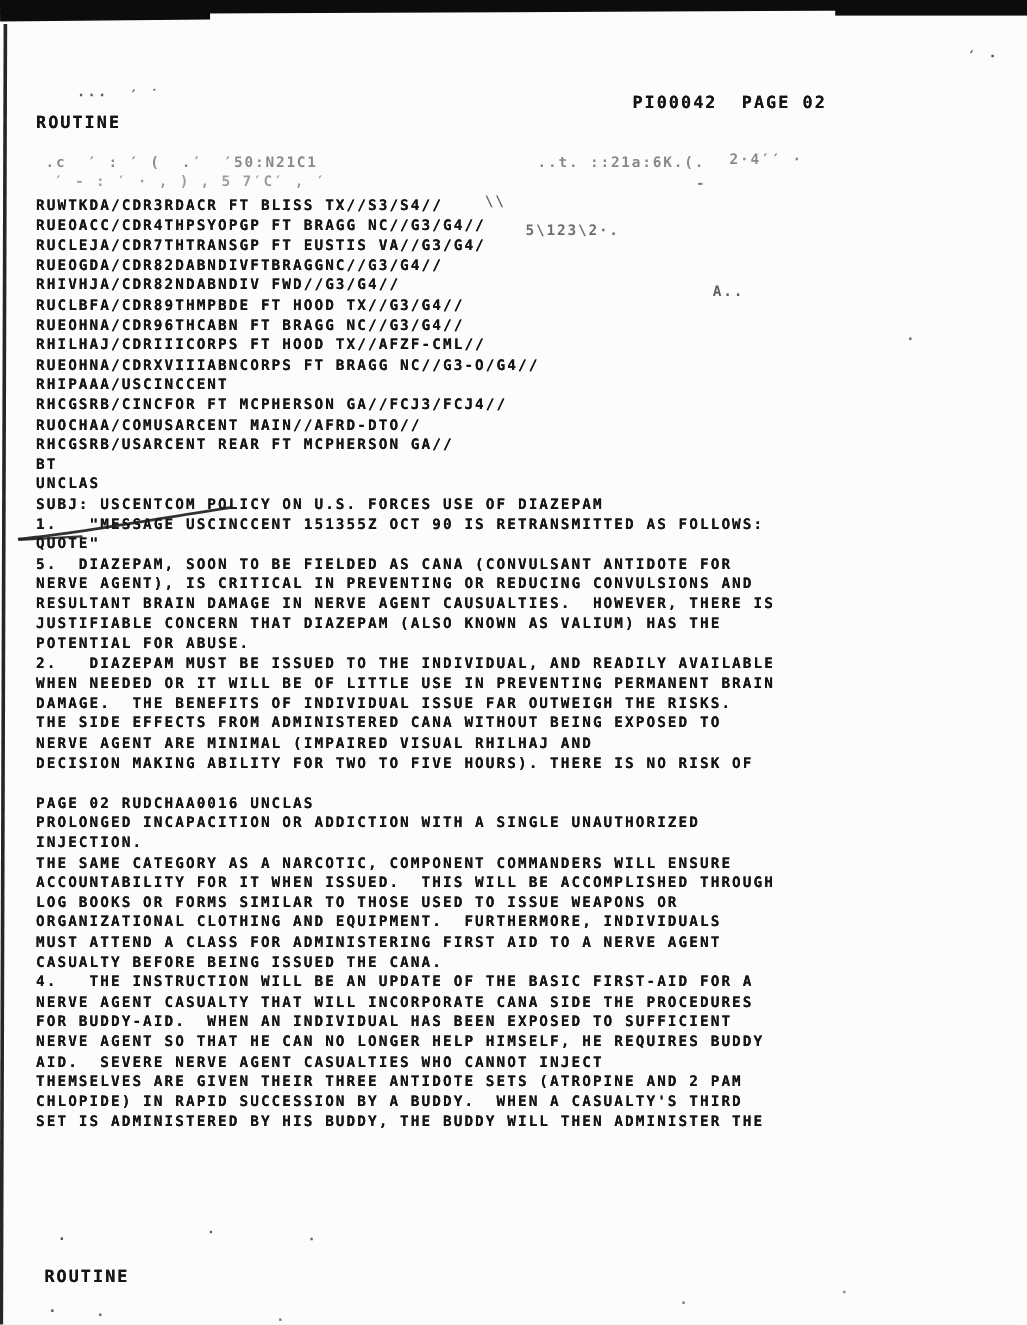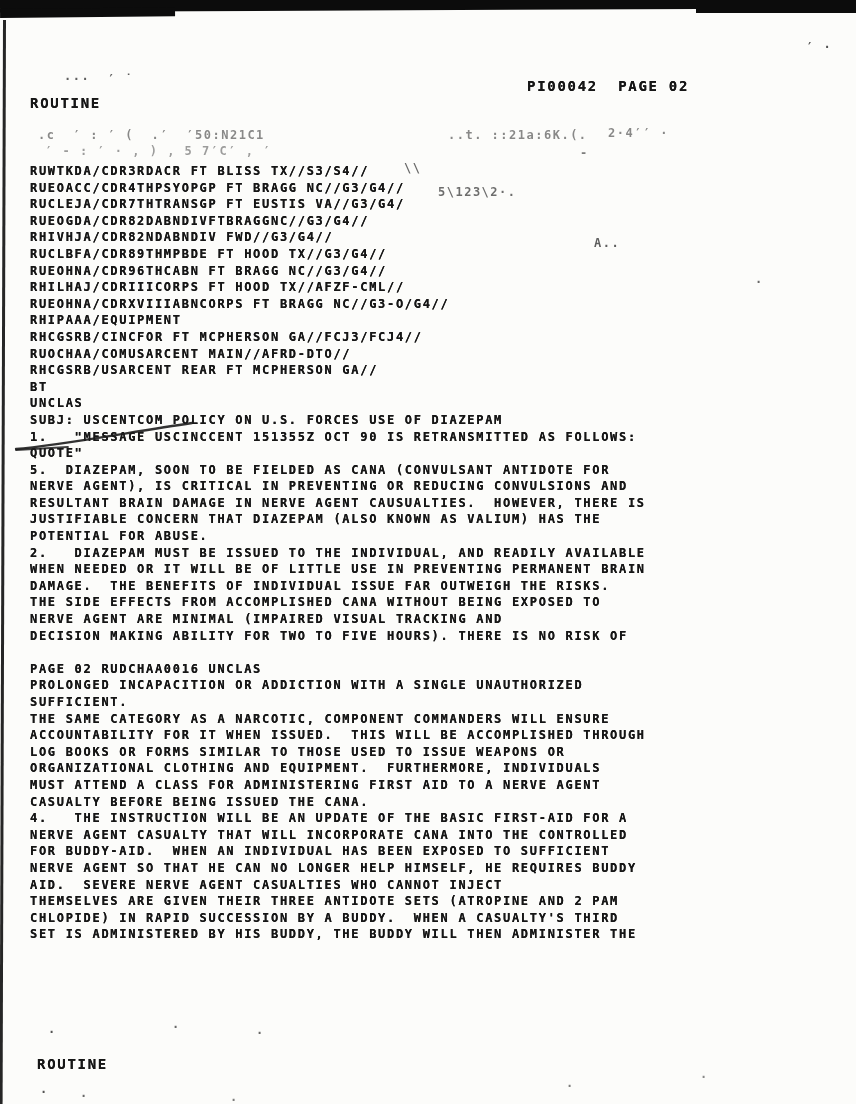--- a/index.html
+++ b/index.html
@@ -69,52 +69,52 @@
   <div id="body-lines" class="body-block">
       <div class="line">RUWTKDA/CDR3RDACR FT BLISS TX//S3/S4//</div>
       <div class="line">RUEOACC/CDR4THPSYOPGP FT BRAGG NC//G3/G4//</div>
       <div class="line">RUCLEJA/CDR7THTRANSGP FT EUSTIS VA//G3/G4/</div>
       <div class="line">RUEOGDA/CDR82DABNDIVFTBRAGGNC//G3/G4//</div>
       <div class="line">RHIVHJA/CDR82NDABNDIV FWD//G3/G4//</div>
       <div class="line">RUCLBFA/CDR89THMPBDE FT HOOD TX//G3/G4//</div>
       <div class="line">RUEOHNA/CDR96THCABN FT BRAGG NC//G3/G4//</div>
       <div class="line">RHILHAJ/CDRIIICORPS FT HOOD TX//AFZF-CML//</div>
       <div class="line">RUEOHNA/CDRXVIIIABNCORPS FT BRAGG NC//G3-O/G4//</div>
-      <div class="line">RHIPAAA/EQUIPMENT</div>
+      <div class="line">RHIPAAA/USCINCCENT</div>
       <div class="line">RHCGSRB/CINCFOR FT MCPHERSON GA//FCJ3/FCJ4//</div>
       <div class="line">RUOCHAA/COMUSARCENT MAIN//AFRD-DTO//</div>
       <div class="line">RHCGSRB/USARCENT REAR FT MCPHERSON GA//</div>
       <div class="line">BT</div>
       <div class="line">UNCLAS</div>
       <div class="line">SUBJ: USCENTCOM POLICY ON U.S. FORCES USE OF DIAZEPAM</div>
       <div class="line">1.   "MESSAGE USCINCCENT 151355Z OCT 90 IS RETRANSMITTED AS FOLLOWS:</div>
       <div class="line">QUOTE"</div>
       <div class="line">5.  DIAZEPAM, SOON TO BE FIELDED AS CANA (CONVULSANT ANTIDOTE FOR</div>
       <div class="line">NERVE AGENT), IS CRITICAL IN PREVENTING OR REDUCING CONVULSIONS AND</div>
       <div class="line">RESULTANT BRAIN DAMAGE IN NERVE AGENT CAUSUALTIES.  HOWEVER, THERE IS</div>
       <div class="line">JUSTIFIABLE CONCERN THAT DIAZEPAM (ALSO KNOWN AS VALIUM) HAS THE</div>
       <div class="line">POTENTIAL FOR ABUSE.</div>
       <div class="line">2.   DIAZEPAM MUST BE ISSUED TO THE INDIVIDUAL, AND READILY AVAILABLE</div>
       <div class="line">WHEN NEEDED OR IT WILL BE OF LITTLE USE IN PREVENTING PERMANENT BRAIN</div>
       <div class="line">DAMAGE.  THE BENEFITS OF INDIVIDUAL ISSUE FAR OUTWEIGH THE RISKS.</div>
-      <div class="line">THE SIDE EFFECTS FROM ACCOMPLISHED CANA WITHOUT BEING EXPOSED TO</div>
-      <div class="line">NERVE AGENT ARE MINIMAL (IMPAIRED VISUAL TRACKING AND</div>
+      <div class="line">THE SIDE EFFECTS FROM ADMINISTERED CANA WITHOUT BEING EXPOSED TO</div>
+      <div class="line">NERVE AGENT ARE MINIMAL (IMPAIRED VISUAL RHILHAJ AND</div>
       <div class="line">DECISION MAKING ABILITY FOR TWO TO FIVE HOURS). THERE IS NO RISK OF</div>
       <div class="line"></div>
       <div class="line">PAGE 02 RUDCHAA0016 UNCLAS</div>
       <div class="line">PROLONGED INCAPACITION OR ADDICTION WITH A SINGLE UNAUTHORIZED</div>
-      <div class="line">SUFFICIENT.</div>
+      <div class="line">INJECTION.</div>
       <div class="line">THE SAME CATEGORY AS A NARCOTIC, COMPONENT COMMANDERS WILL ENSURE</div>
       <div class="line">ACCOUNTABILITY FOR IT WHEN ISSUED.  THIS WILL BE ACCOMPLISHED THROUGH</div>
       <div class="line">LOG BOOKS OR FORMS SIMILAR TO THOSE USED TO ISSUE WEAPONS OR</div>
       <div class="line">ORGANIZATIONAL CLOTHING AND EQUIPMENT.  FURTHERMORE, INDIVIDUALS</div>
       <div class="line">MUST ATTEND A CLASS FOR ADMINISTERING FIRST AID TO A NERVE AGENT</div>
       <div class="line">CASUALTY BEFORE BEING ISSUED THE CANA.</div>
       <div class="line">4.   THE INSTRUCTION WILL BE AN UPDATE OF THE BASIC FIRST-AID FOR A</div>
-      <div class="line">NERVE AGENT CASUALTY THAT WILL INCORPORATE CANA INTO THE CONTROLLED</div>
+      <div class="line">NERVE AGENT CASUALTY THAT WILL INCORPORATE CANA SIDE THE PROCEDURES</div>
       <div class="line">FOR BUDDY-AID.  WHEN AN INDIVIDUAL HAS BEEN EXPOSED TO SUFFICIENT</div>
       <div class="line">NERVE AGENT SO THAT HE CAN NO LONGER HELP HIMSELF, HE REQUIRES BUDDY</div>
       <div class="line">AID.  SEVERE NERVE AGENT CASUALTIES WHO CANNOT INJECT</div>
       <div class="line">THEMSELVES ARE GIVEN THEIR THREE ANTIDOTE SETS (ATROPINE AND 2 PAM</div>
       <div class="line">CHLOPIDE) IN RAPID SUCCESSION BY A BUDDY.  WHEN A CASUALTY'S THIRD</div>
       <div class="line">SET IS ADMINISTERED BY HIS BUDDY, THE BUDDY WILL THEN ADMINISTER THE</div>
     </div>
 
   <svg class="strike-svg" width="856" height="1104" viewBox="0 0 856 1104">
     <path d="M16,449 C 55,446 125,433 192,423" fill="none" stroke="#1c1c1c" stroke-width="2.3" stroke-linecap="round" opacity="0.9"></path>

